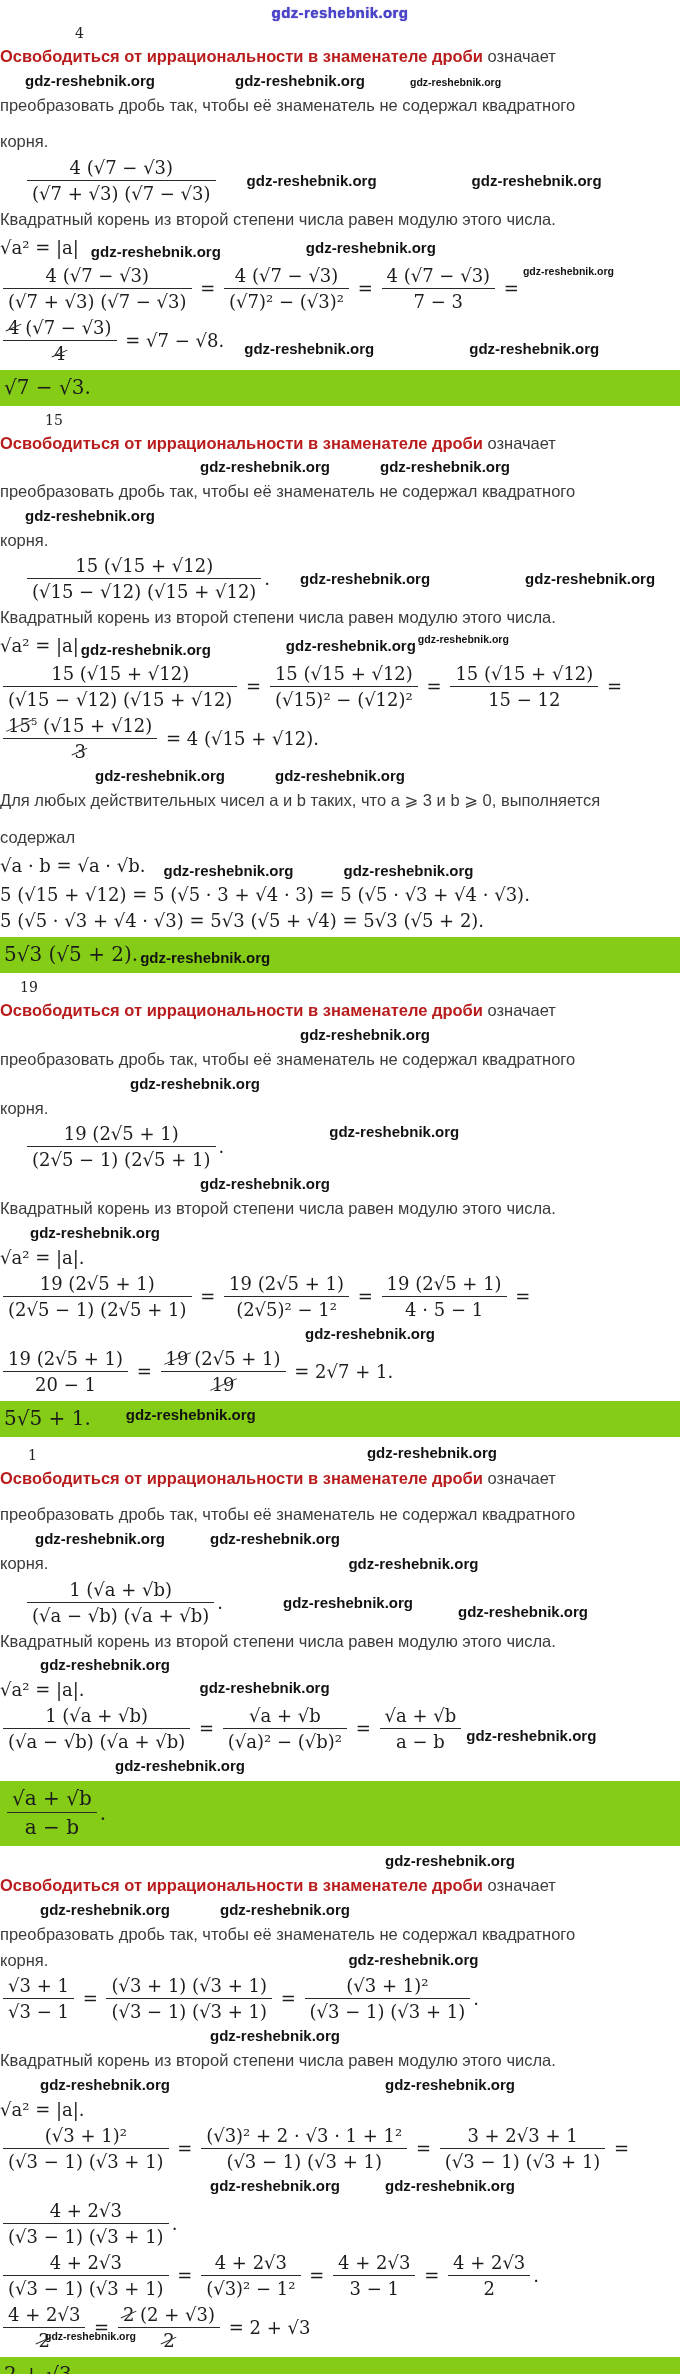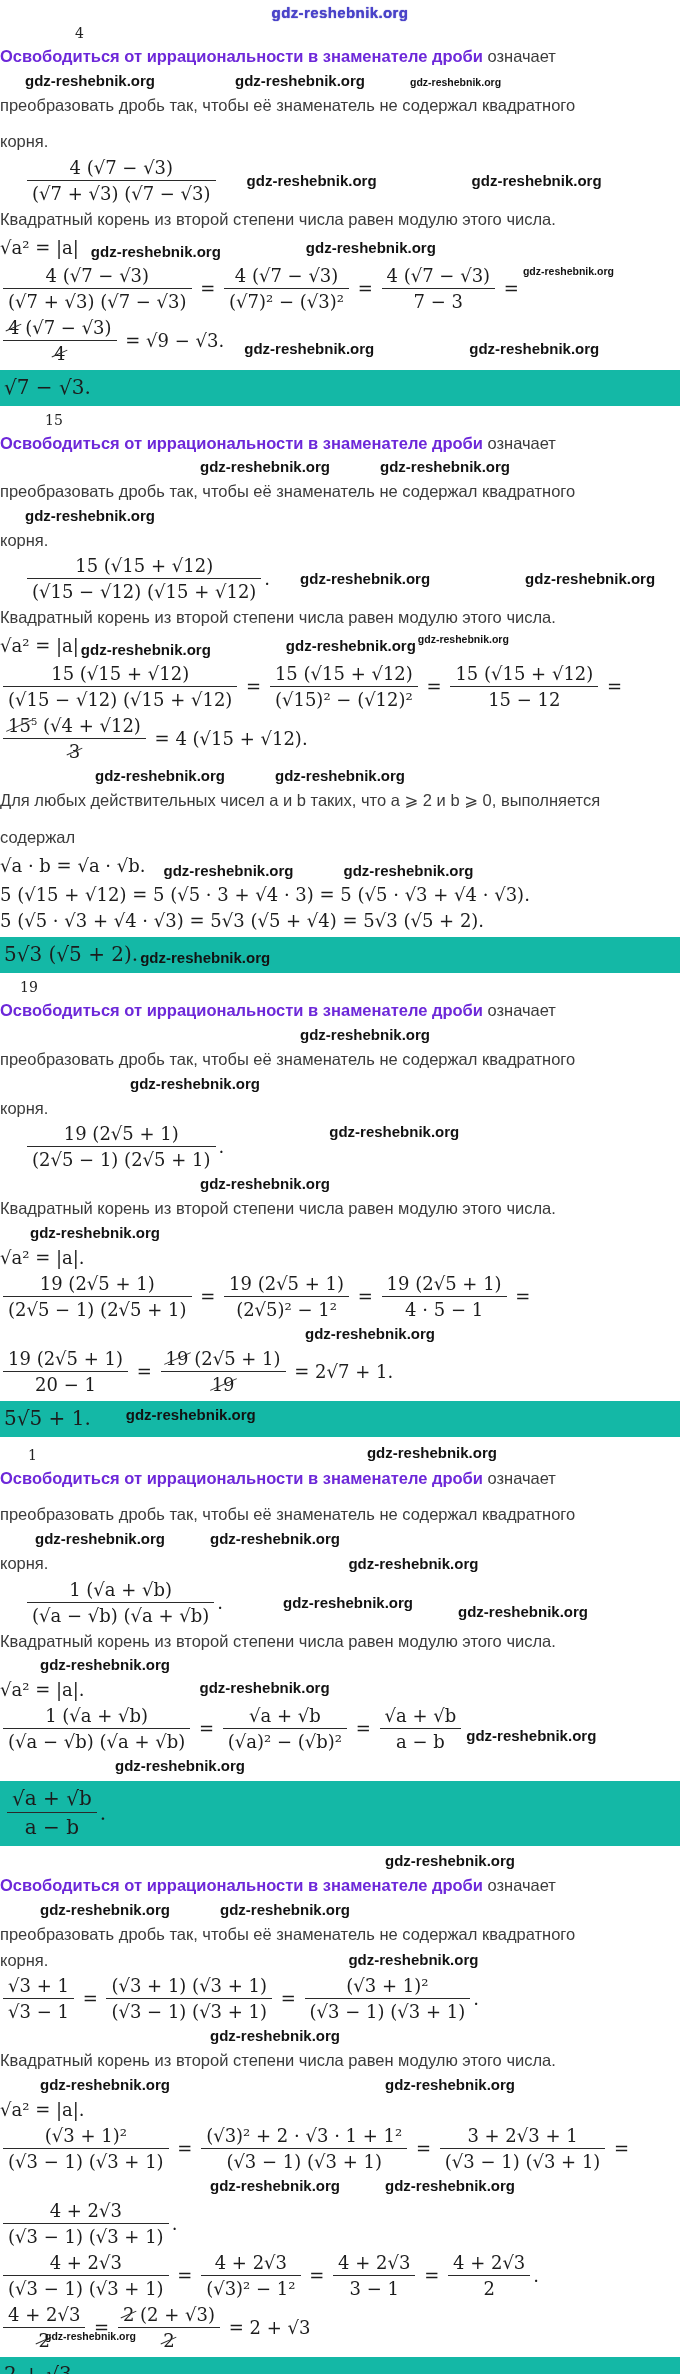--- a/index.html
+++ b/index.html
@@ -3,37 +3,37 @@
 <meta charset="utf-8">
 <style>
   html,body{margin:0;padding:0;background:#ffffff;}
   .page{width:680px;min-height:2374px;background:#fff;position:relative;overflow:hidden;
         font-family:"Liberation Sans",sans-serif;color:#3b3b3b;}
   .top-wm{ text-align:center;font:700 15px "Liberation Sans",sans-serif;
            color:#4a43cb;padding-top:4px;letter-spacing:.4px;text-shadow:0 0 1px #2a22a8;}
   section{display:block;}
   .pnum{font:400 14px "DejaVu Serif",serif;color:#222;margin:4px 0 0 0;}
   .text{font:400 16.5px/1.25 "Liberation Sans",sans-serif;color:#3b3b3b;margin:5px 0;}
-  .text b{color:#6d28d9;}
+  .text b{color:#b91c1c;}
   .mt{margin-top:16px;}
   .wm{font:700 15px "Liberation Sans",sans-serif;color:#121212;white-space:nowrap;display:inline-block;}
   .wm.sm{font-size:10.5px;}
   .wm-row{display:flex;align-items:flex-start;height:18px;margin:1px 0;}
   .line{display:flex;align-items:center;margin:5px 0;position:relative;}
   .display{margin-left:24px;}
   .math{font-family:"DejaVu Serif",serif;font-size:18px;color:#1c1c1c;}
   .formula{display:inline-flex;align-items:center;flex-wrap:nowrap;white-space:pre;}
   .frac{display:inline-flex;flex-direction:column;text-align:center;vertical-align:middle;margin:0 3px;}
   .frac .num{display:block;padding:0 5px 2px;white-space:pre;}
   .frac .den{display:block;border-top:1.5px solid #2a2a2a;padding:2px 5px 0;white-space:pre;}
   .cancel{position:relative;display:inline-block;}
   .cancel::after{content:"";position:absolute;left:-3px;right:-3px;top:48%;
                  border-top:1.5px solid #2f2f2f;transform:rotate(-24deg);}
   .sup{font-size:10px;vertical-align:super;line-height:0;}
-  .answer{background:#14b8a6;padding:5px 6px 7px 4px;margin:6px 0;display:flex;align-items:center;}
+  .answer{background:#84cc16;padding:5px 6px 7px 4px;margin:6px 0;display:flex;align-items:center;}
   .answer .math{font-size:20px;}
 </style>
 </head>
 <body>
 
 <div class="page">
 
   <div class="top-wm">gdz-reshebnik.org</div>
 
   <section>
@@ -55,21 +55,21 @@
     <div class="line">
       <span class="formula math"><span>√a² = |a|</span></span>
       <span class="wm" style="margin-left:12px;margin-top:8px">gdz-reshebnik.org</span>
       <span class="wm" style="margin-left:85px">gdz-reshebnik.org</span>
     </div>
     <div class="line">
       <span class="formula math"><span class="frac"><span class="num"><span>4 (√7 − √3)</span></span><span class="den"><span>(√7 + √3) (√7 − √3)</span></span></span><span> = </span><span class="frac"><span class="num"><span>4 (√7 − √3)</span></span><span class="den"><span>(√7)² − (√3)²</span></span></span><span> = </span><span class="frac"><span class="num"><span>4 (√7 − √3)</span></span><span class="den"><span>7 − 3</span></span></span><span> =</span></span>
       <span class="wm sm" style="margin-left:4px;align-self:flex-start">gdz-reshebnik.org</span>
     </div>
     <div class="line">
-      <span class="formula math"><span class="frac"><span class="num"><span class="cancel">4</span><span> (√7 − √3)</span></span><span class="den"><span class="cancel">4</span></span></span><span> = √9 − √3.</span></span>
+      <span class="formula math"><span class="frac"><span class="num"><span class="cancel">4</span><span> (√7 − √3)</span></span><span class="den"><span class="cancel">4</span></span></span><span> = √7 − √8.</span></span>
       <span class="wm" style="margin-left:20px;margin-top:16px">gdz-reshebnik.org</span>
       <span class="wm" style="margin-left:95px;margin-top:16px">gdz-reshebnik.org</span>
     </div>
     <div class="answer">
       <span class="formula math"><span>√7 − √3.</span></span>
     </div>
   </section>
 
   <section>
     <div class="pnum" style="margin-left:45px">15</div>
@@ -92,27 +92,27 @@
     <div class="line">
       <span class="formula math"><span>√a² = |a|</span></span>
       <span class="wm" style="margin-left:2px;margin-top:8px">gdz-reshebnik.org</span>
       <span class="wm" style="margin-left:75px">gdz-reshebnik.org</span>
       <span class="wm sm" style="margin-left:2px;align-self:flex-start">gdz-reshebnik.org</span>
     </div>
     <div class="line">
       <span class="formula math"><span class="frac"><span class="num"><span>15 (√15 + √12)</span></span><span class="den"><span>(√15 − √12) (√15 + √12)</span></span></span><span> = </span><span class="frac"><span class="num"><span>15 (√15 + √12)</span></span><span class="den"><span>(√15)² − (√12)²</span></span></span><span> = </span><span class="frac"><span class="num"><span>15 (√15 + √12)</span></span><span class="den"><span>15 − 12</span></span></span><span> =</span></span>
     </div>
     <div class="line">
-      <span class="formula math"><span class="frac"><span class="num"><span class="cancel">15</span><span class="sup">5</span><span> (√4 + √12)</span></span><span class="den"><span class="cancel">3</span></span></span><span> = 4 (√15 + √12).</span></span>
+      <span class="formula math"><span class="frac"><span class="num"><span class="cancel">15</span><span class="sup">5</span><span> (√15 + √12)</span></span><span class="den"><span class="cancel">3</span></span></span><span> = 4 (√15 + √12).</span></span>
     </div>
     <div class="wm-row">
       <span class="wm" style="margin-left:95px">gdz-reshebnik.org</span>
       <span class="wm" style="margin-left:50px">gdz-reshebnik.org</span>
     </div>
-    <p class="text">Для любых действительных чисел a и b таких, что a ⩾ 2 и b ⩾ 0, выполняется</p>
+    <p class="text">Для любых действительных чисел a и b таких, что a ⩾ 3 и b ⩾ 0, выполняется</p>
     <p class="text mt">содержал</p>
     <div class="line">
       <span class="formula math"><span>√a · b = √a · √b.</span></span>
       <span class="wm" style="margin-left:18px;margin-top:10px">gdz-reshebnik.org</span>
       <span class="wm" style="margin-left:50px;margin-top:10px">gdz-reshebnik.org</span>
     </div>
     <div class="line">
       <span class="formula math"><span>5 (√15 + √12) = 5 (√5 · 3 + √4 · 3) = 5 (√5 · √3 + √4 · √3).</span></span>
     </div>
     <div class="line">

